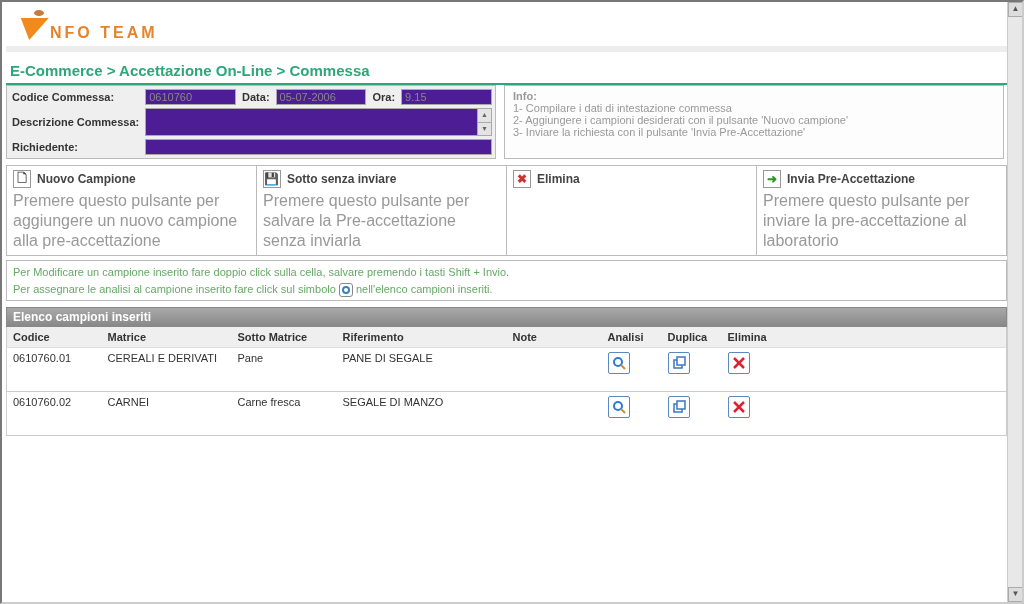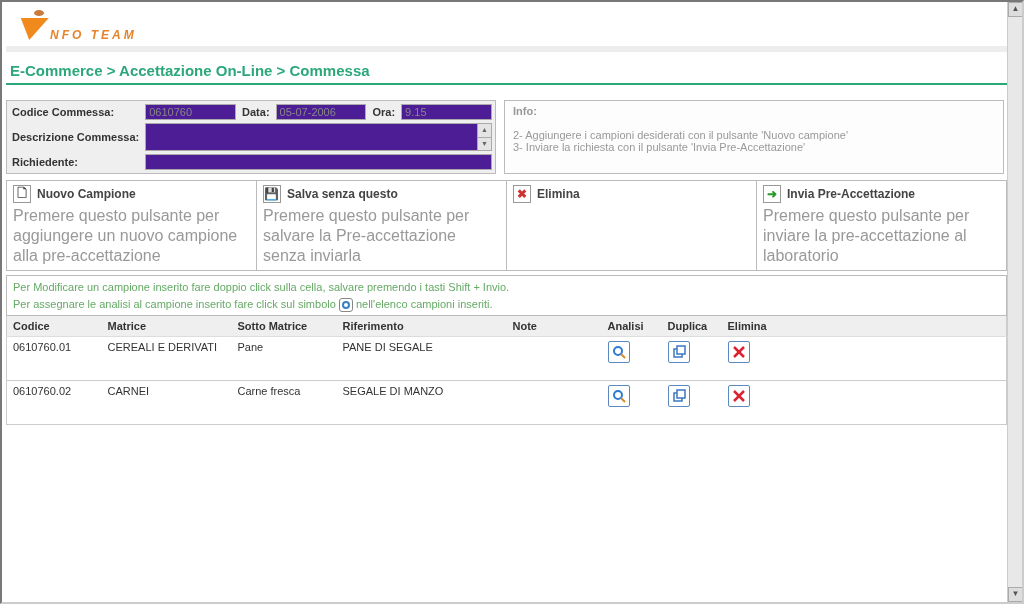--- a/index.html
+++ b/index.html
@@ -5,23 +5,23 @@
   * { box-sizing: border-box; }
   body { margin:0; font-family: Verdana, Arial, sans-serif; font-size:11px; background:#fff; color:#333; }
   .viewport { width:1024px; height:604px; border:2px inset #ccc; position:relative; overflow:hidden; background:#fff; }
   .scrollbar-right { position:absolute; right:0; top:0; width:15px; height:100%; background:#e8e8e8; border-left:1px solid #ccc; }
   .scrollbar-right .arrow { width:15px; height:15px; background:#ddd; border:1px solid #aaa; font-size:8px; text-align:center; line-height:11px; color:#555; cursor:pointer; }
   .content { padding:4px 2px 4px 4px; width:1007px; }
   .logo-bar { height:36px; display:flex; align-items:flex-end; padding-left:12px; }
   .logo-shape { width:28px; height:28px; position:relative; margin-right:4px; }
   .logo-shape::before { content:""; position:absolute; top:-4px; right:2px; width:10px; height:6px; background:#c97a3d; border-radius:50%;}
   .logo-shape::after { content:""; position:absolute; left:0; top:4px; border-left:14px solid transparent; border-right:14px solid transparent; border-top:22px solid #f08a1d; transform:skewX(-14deg);}
-  .logo-text { color:#e5842c; font-style:italic; font-weight:bold; letter-spacing:3px; font-size:12px; font-family: Verdana, Arial, sans-serif;}
+  .logo-text { color:#e5842c; font-weight:bold; letter-spacing:3px; font-size:16px; font-family: Verdana, Arial, sans-serif;}
   .hdr-strip { background:#ededed; height:6px; margin-top:4px; }
-  .breadcrumb { color:#2ba77a; font-weight:bold; font-size:15px; padding:10px 4px 4px 4px; border-bottom:2px solid #2ba77a; margin-bottom:15px; }
+  .breadcrumb { color:#2ba77a; font-weight:bold; font-size:15px; padding:10px 4px 4px 4px; border-bottom:2px solid #2ba77a; margin-bottom:0; }
   .cols { display:flex; gap:8px; }
   .form-box { border:1px solid #bbb; padding:3px 3px 3px 3px; background:#efefef; display:grid; grid-template-columns: auto 1fr auto 1fr auto 1fr; gap:3px 4px; align-items:center; width:490px;}
   .form-box label { font-size:11px; font-weight:bold; text-align:left; white-space:nowrap; padding:0 2px;}
   .form-box input, .form-box textarea { border:1px solid #aaa; background:#4c1d95; font-size:11px; padding:1px 3px; color:#888; width:100%; font-family:inherit; }
   .form-box textarea { resize:none; height:28px; font-family:inherit;}
   .ta-wrap { position:relative; grid-column: 2 / 7; display:flex; }
   .ta-wrap textarea { flex:1; border-right:none;}
   .ta-arrows { width:15px; display:flex; flex-direction:column; border:1px solid #aaa; }
   .ta-arrows div { flex:1; background:#e4e4e4; font-size:7px; text-align:center; line-height:12px; color:#666; border-bottom:1px solid #aaa; cursor:pointer;}
   .ta-arrows div:last-child{border-bottom:none;}
@@ -80,38 +80,38 @@
               <div>▼</div>
             </div>
         </div>
 
         <label style="grid-column:1">Richiedente:</label>
         <input style="grid-column: 2 / 7;">
       </div>
 
       <div class="info-box">
         <b>Info:</b><br>
-        <br>
+        <span>1- Compilare i dati di intestazione commessa</span><br>
         <span>2- Aggiungere i campioni desiderati con il pulsante 'Nuovo campione'</span><br>
         <span>3- Inviare la richiesta con il pulsante 'Invia Pre-Accettazione'</span>
       </div>
     </div>
 
     <div class="actions">
       <div class="action-cell">
         <div class="action-head">
             <span class="icn">🗋</span>
             <span>Nuovo Campione</span>
           </div>
         <div class="action-desc">Premere questo pulsante per aggiungere un nuovo campione alla pre-accettazione</div>
       </div>
       <div class="action-cell">
         <div class="action-head">
             <span class="icn" style="color:#2457c5">💾</span>
-            <span>Salva senza questo</span>
+            <span>Sotto senza inviare</span>
           </div>
         <div class="action-desc">Premere questo pulsante per salvare la Pre-accettazione senza inviarla</div>
       </div>
       <div class="action-cell">
         <div class="action-head">
             <span class="icn" style="color:#c33">✖</span>
             <span>Elimina</span>
           </div>
       </div>
       <div class="action-cell">
@@ -123,20 +123,21 @@
       </div>
     </div>
 
     <div class="hint-box">
       <span>Per Modificare un campione inserito fare doppio click sulla cella, salvare premendo i tasti Shift + Invio.</span><br>
       <span>Per assegnare le analisi al campione inserito fare click sul simbolo </span>
       <span class="mini-icn"></span>
       <span> nell'elenco campioni inseriti.</span>
     </div>
 
+    <div class="list-hdr">Elenco campioni inseriti</div>
     <table class="tbl">
       <thead>
           <tr>
         <th style="width:95px">Codice</th>
         <th style="width:130px">Matrice</th>
         <th style="width:105px">Sotto Matrice</th>
         <th style="width:170px">Riferimento</th>
         <th style="width:95px">Note</th>
         <th style="width:60px">Analisi</th>
         <th style="width:60px">Duplica</th>

